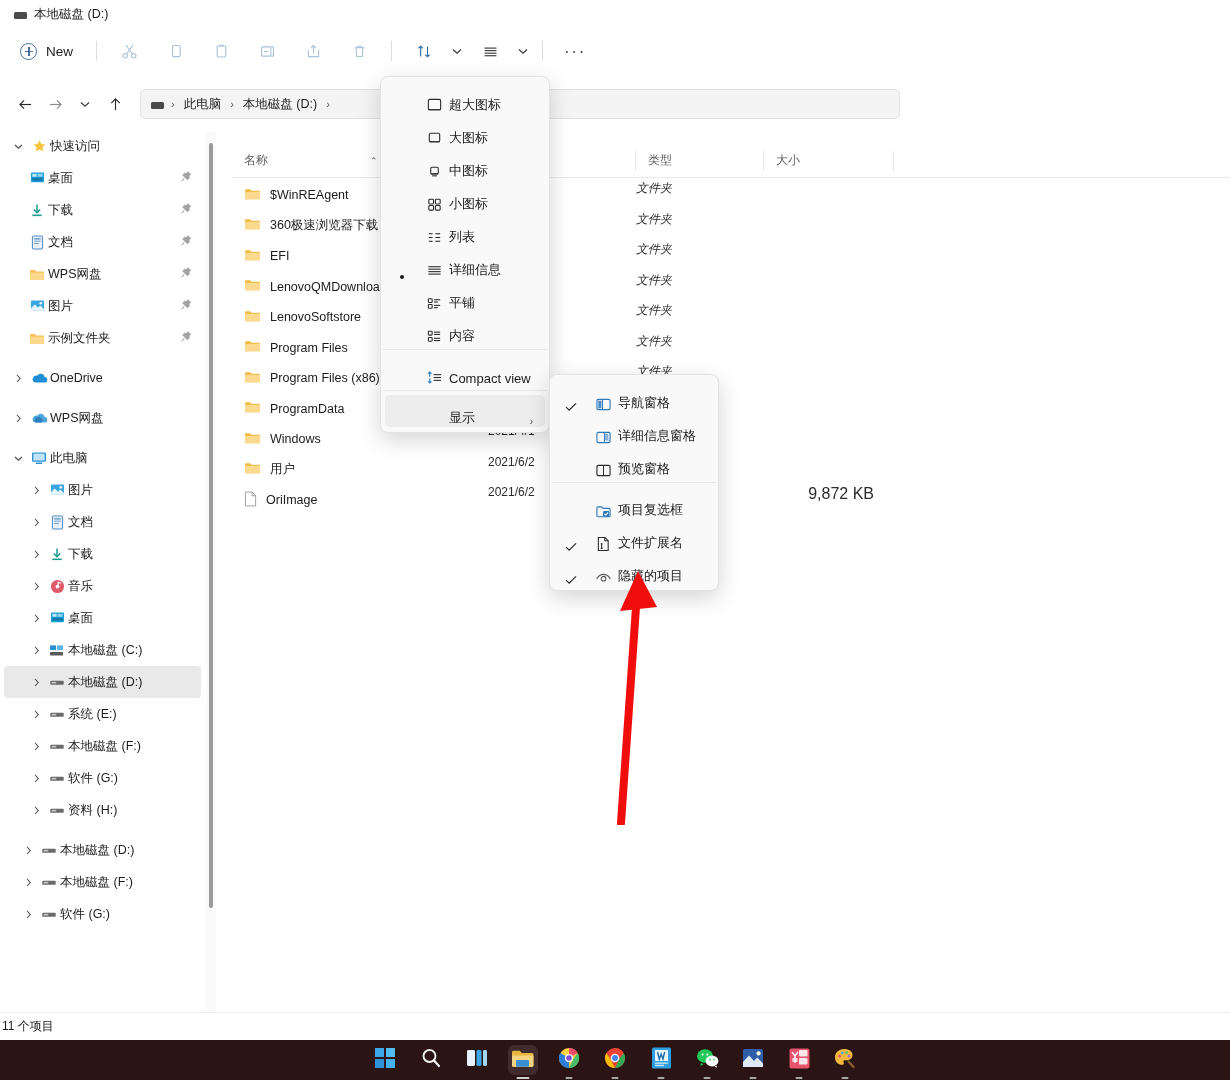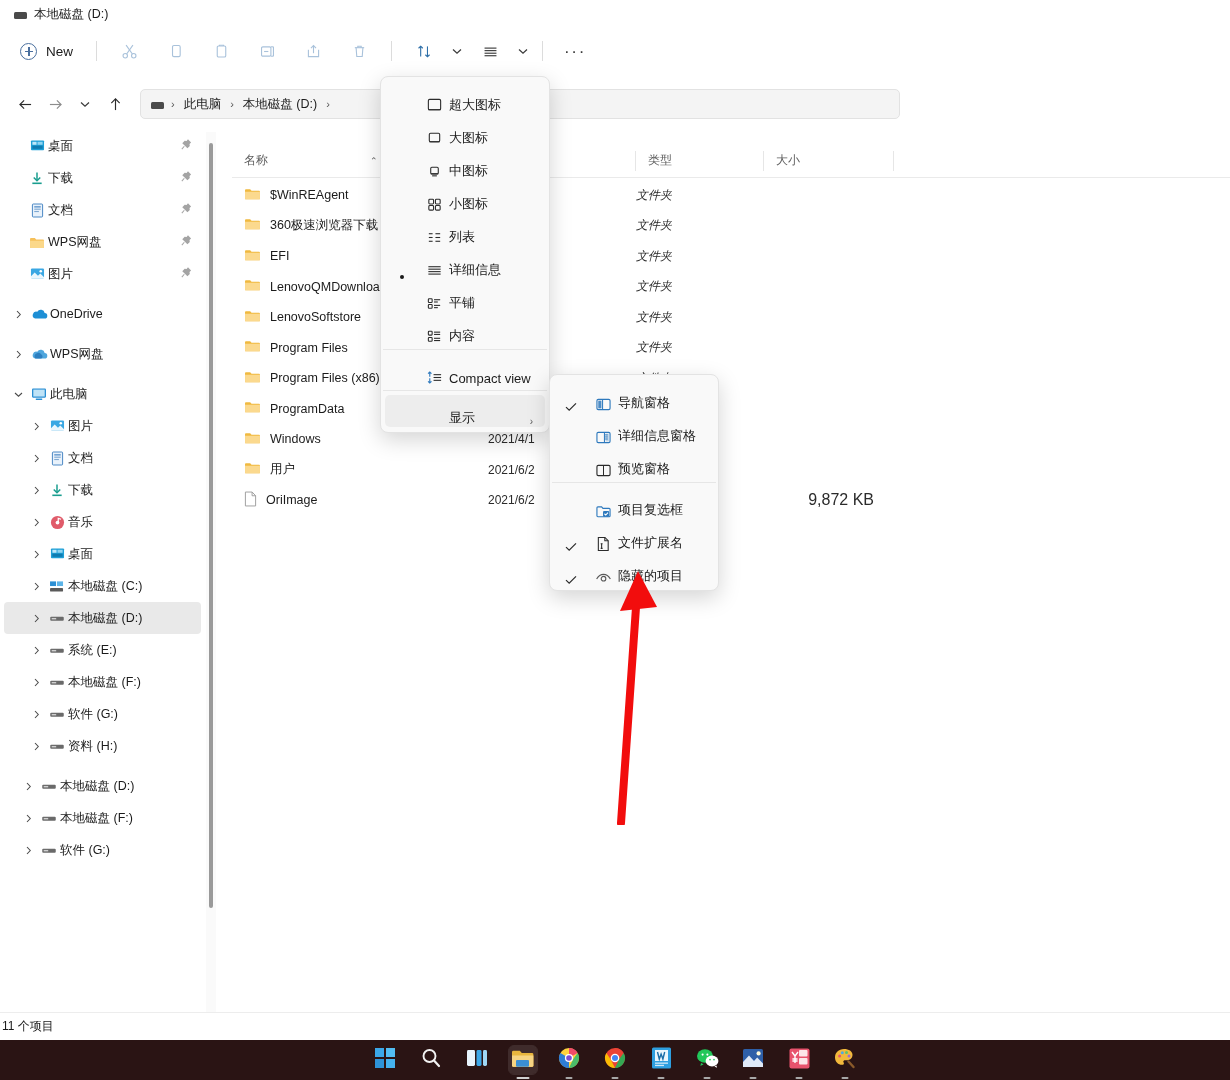--- a/index.html
+++ b/index.html
@@ -108,21 +108,21 @@
     border-bottom:1px solid #eaeaea;
   }
   .hdr-cell { position:relative; height:34px; display:flex; align-items:center; padding-left:12px; }
   .hdr-cell::after {
     content:''; position:absolute; right:0; top:7px; width:1px; height:20px; background:#e6e6e6;
   }
   .sort-caret { margin-left:102px; color:#5e5e5e; font-size:9px; }
 
   .row {
     position:absolute; left:0; width:998px; height:30.5px;
-    display:flex; align-items:center; font-size:12.5px; color:#1b1b1b;
+    display:flex; font-size:12.5px; color:#1b1b1b;
   }
   .c-name { width:256px; display:flex; align-items:center; gap:9px; padding-left:12px; overflow:hidden; white-space:nowrap; }
   .c-date { width:148px; color:#2b2b2b; font-size:12px; }
   .c-type { width:128px; color:#2b2b2b; font-size:12px;font-style:italic; }
   .c-size { width:110px; color:#2b2b2b; font-size:16px; text-align:right; }
 
   
   .statusbar {
     position:absolute; left:0; bottom:40px; width:1230px; height:28px;
     display:flex; align-items:center; padding-left:2px;
@@ -290,20 +290,33 @@
       <span class="drive-glyph" style="margin-right:3px;"></span>
       <span class="crumb-sep">›</span>
       <span class="crumb">此电脑</span>
       <span class="crumb-sep">›</span>
       <span class="crumb">本地磁盘 (D:)</span>
       <span class="crumb-sep">›</span>
     </div>
   </div>
 
   <div class="sidebar" id="sidebar">
+      <div class="side-item lvl0">
+        <span class="chev">
+          <svg width="9" height="7" viewBox="0 0 10 8">
+            <path d="M1 2.3L5 6 9 2.3" stroke="#4a4a4a" stroke-width="1.25" fill="none"></path>
+          </svg>
+        </span>
+        <span class="side-ico">
+          <svg width="15" height="15" viewBox="0 0 16 16">
+            <path d="M8 1.2l1.9 4 4.4.6-3.2 3 .8 4.3L8 11.1 4.1 13.1l.8-4.3-3.2-3 4.4-.6z" fill="#f5c63d"></path>
+          </svg>
+        </span>
+        <span class="side-label">快速访问</span>
+      </div>
       <div class="side-item lvl1">
         <span class="side-ico">
           <svg width="15" height="14" viewBox="0 0 16 15">
             <rect x="1" y="1.5" width="14" height="10.5" rx="1" fill="#1f9fd6"></rect>
             <rect x="2.5" y="3" width="4.5" height="3.2" fill="#bfe8fa"></rect>
             <rect x="8" y="3" width="5.5" height="3.2" fill="#8fd4f2"></rect>
             <rect x="2.5" y="7.2" width="11" height="3.3" fill="#0f7bb0"></rect>
           </svg>
         </span>
         <span class="side-label">桌面</span>
@@ -356,20 +369,33 @@
       </div>
       <div class="side-item lvl1">
         <span class="side-ico">
           <svg width="15" height="14" viewBox="0 0 16 15">
             <rect x="1" y="1.5" width="14" height="11" rx="1.2" fill="#3aa7e3"></rect>
             <path d="M1 10l4-4 3.5 3.5L11 7l4 4v1.5H1z" fill="#eaf6fd"></path>
             <circle cx="11.5" cy="4.5" r="1.4" fill="#fff"></circle>
           </svg>
         </span>
         <span class="side-label">图片</span>
+        <span class="pin"><svg width="11" height="12" viewBox="0 0 12 13">
+            <path d="M7.6.8L11 4.2 9.3 5.9 9.6 8 7 10.6 1.4 5 4 2.4 6.1 2.7z" fill="#5a5a5a"></path>
+            <path d="M3.6 8.4L.9 11.6" stroke="#5a5a5a" stroke-width="1.1" fill="none"></path>
+          </svg></span>
+      </div>
+      <div class="side-item lvl1">
+        <span class="side-ico">
+          <svg width="16" height="13" viewBox="0 0 17 14">
+            <path d="M1 3.2a1 1 0 011-1h4.2l1.4 1.6H15a1 1 0 011 1v7a1 1 0 01-1 1H2a1 1 0 01-1-1z" fill="#f6c05a"></path>
+            <path d="M1 5h15v6.8a1 1 0 01-1 1H2a1 1 0 01-1-1z" fill="#fbd88a"></path>
+          </svg>
+        </span>
+        <span class="side-label">示例文件夹</span>
         <span class="pin"><svg width="11" height="12" viewBox="0 0 12 13">
             <path d="M7.6.8L11 4.2 9.3 5.9 9.6 8 7 10.6 1.4 5 4 2.4 6.1 2.7z" fill="#5a5a5a"></path>
             <path d="M3.6 8.4L.9 11.6" stroke="#5a5a5a" stroke-width="1.1" fill="none"></path>
           </svg></span>
       </div>
       <div style="height:8px"></div>
       <div class="side-item lvl0">
         <span class="chev">
           <svg width="7" height="9" viewBox="0 0 8 10">
             <path d="M2.3 1L6 5 2.3 9" stroke="#4a4a4a" stroke-width="1.25" fill="none"></path>

